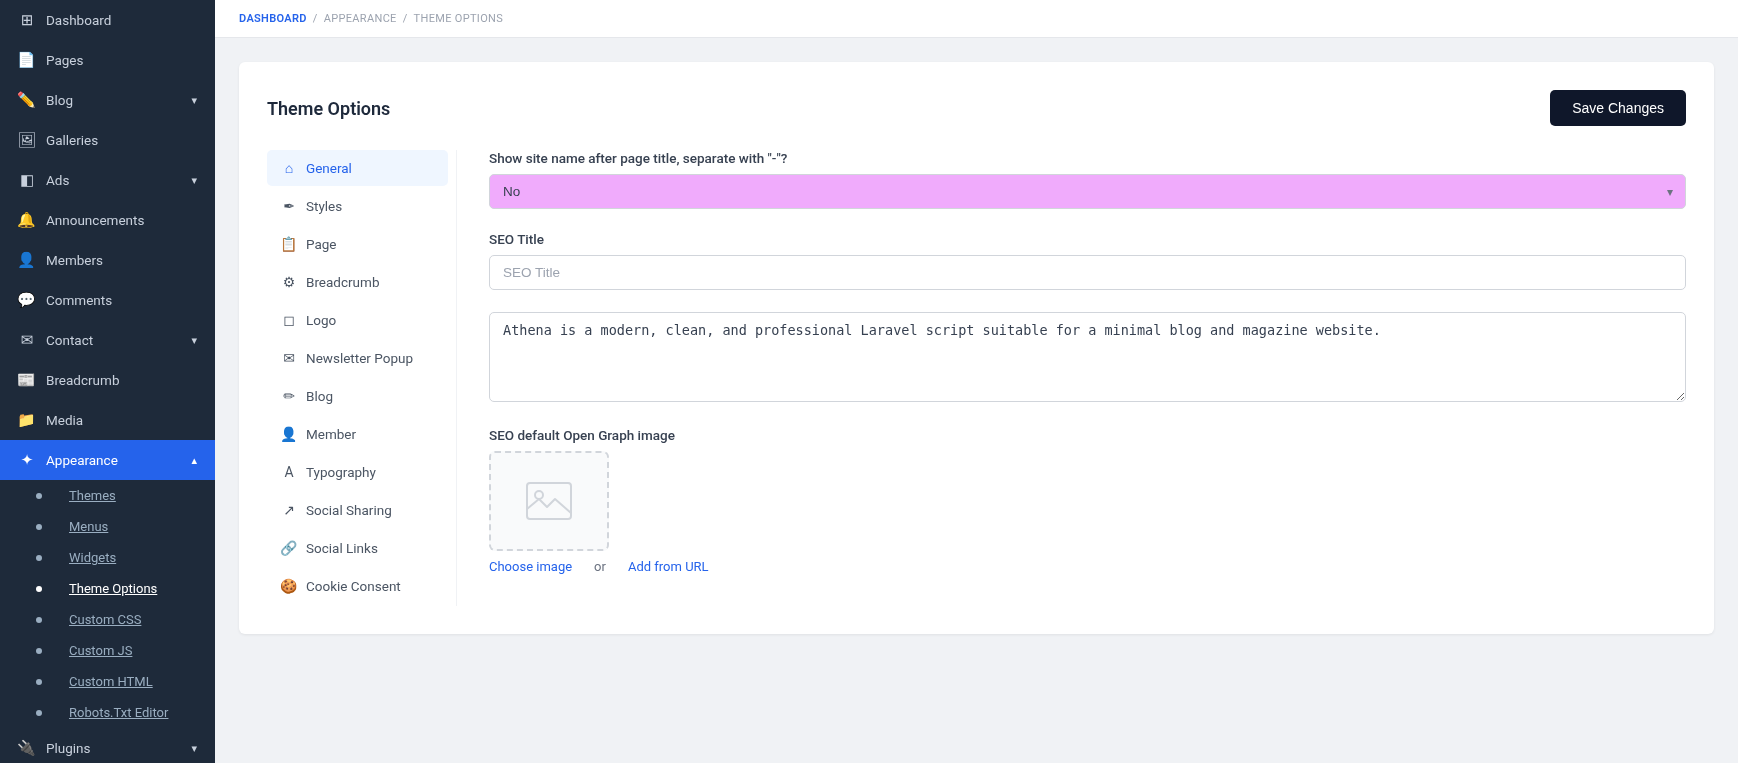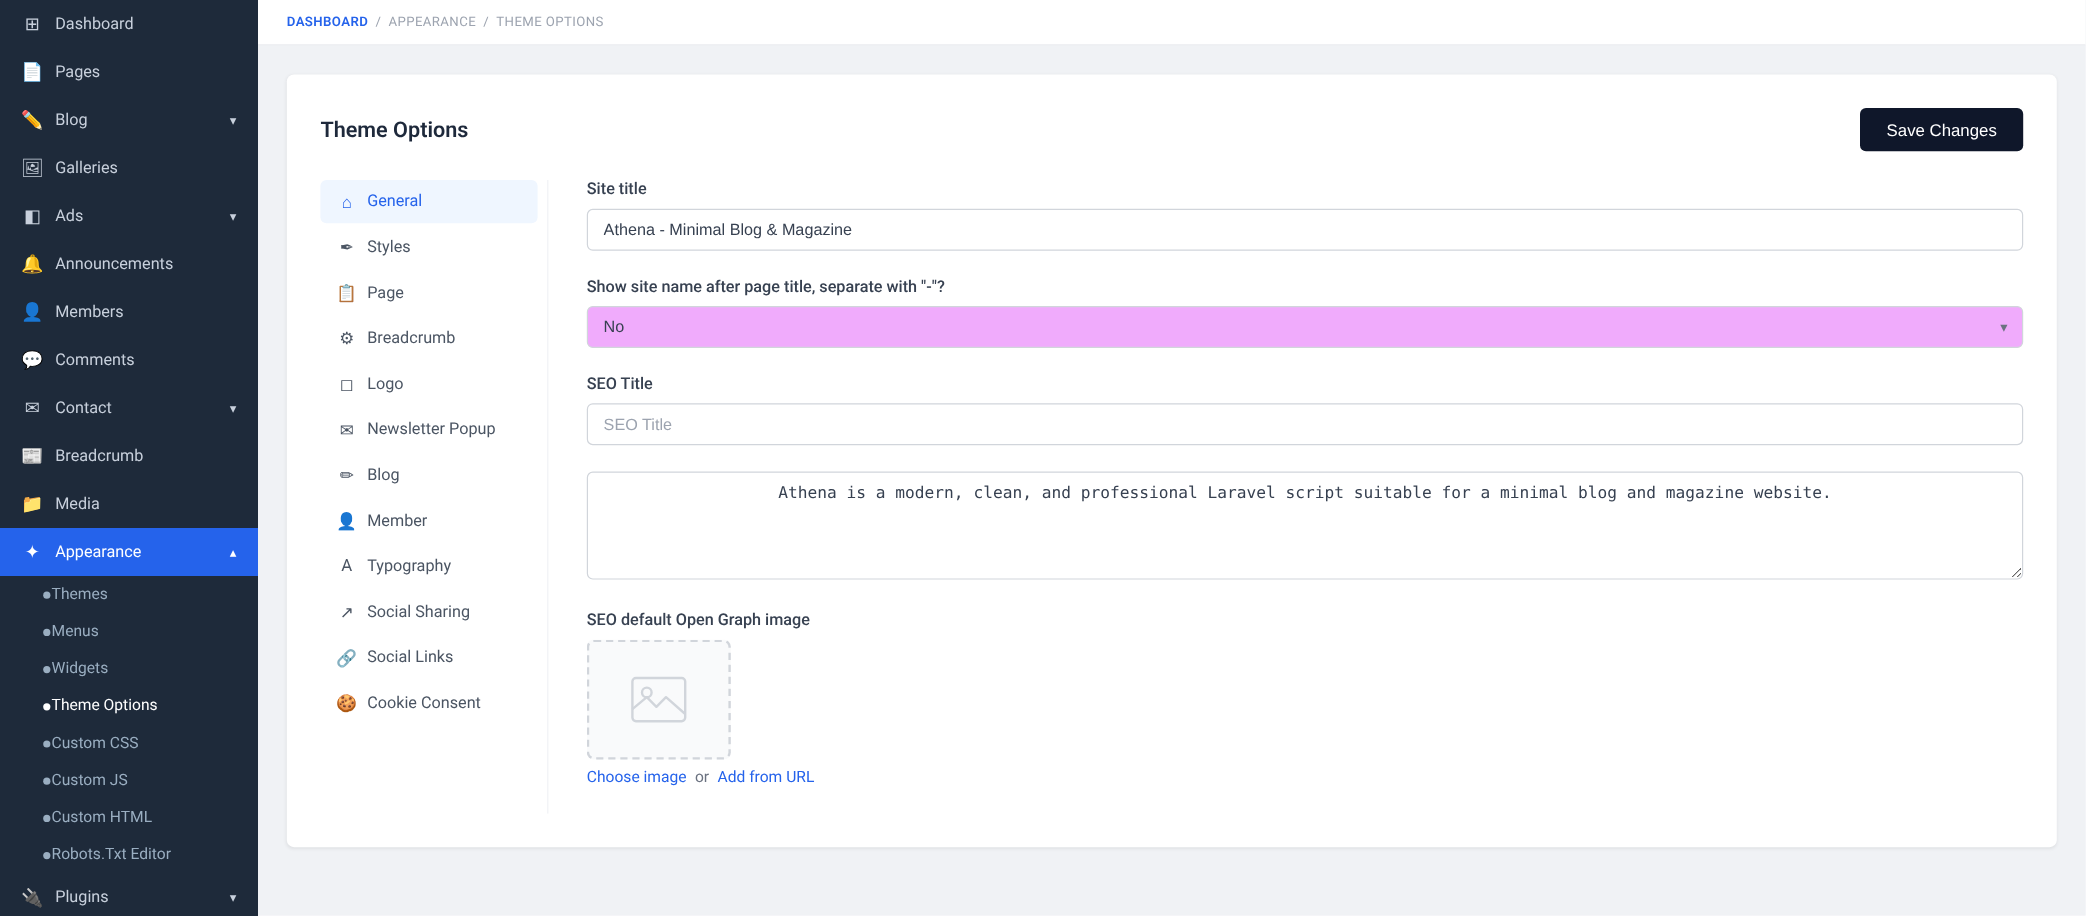--- a/index.html
+++ b/index.html
@@ -4,21 +4,21 @@
   <style>
     * { box-sizing: border-box; margin: 0; padding: 0; }
     body { font-family: -apple-system, BlinkMacSystemFont, 'Segoe UI', Roboto, sans-serif; background: #f0f2f5; display: flex; height: 100vh; overflow: hidden; font-size: 14px; color: #333; }
 
     
     .sidebar { width: 215px; background: #1e2a3a; color: #c8d0dc; display: flex; flex-direction: column; flex-shrink: 0; overflow-y: auto; }
     .sidebar-item { display: flex; align-items: center; gap: 10px; padding: 11px 18px; cursor: pointer; font-size: 13.5px; color: #c8d0dc; text-decoration: none; }
     .sidebar-item.active { background: #2563eb; color: #fff; }
     .sidebar-item .icon { width: 18px; height: 18px; flex-shrink: 0; display: flex; align-items: center; justify-content: center; font-size: 15px; }
     .sidebar-item .arrow { margin-left: auto; font-size: 11px; }
-    .sub-item { display: flex; align-items: center; gap: 1px; padding: 8px 18px 8px 36px; cursor: pointer; font-size: 13px; color: #9aaec1; }
+    .sub-item { display: flex; align-items: center; gap: 27px; padding: 8px 18px 8px 36px; cursor: pointer; font-size: 13px; color: #9aaec1; text-decoration: underline; }
     .sub-item .dot { width: 6px; height: 6px; border-radius: 50%; background: currentColor; flex-shrink: 0; }
     .sub-item.active-sub { color: #fff; }
 
     
     .main { flex: 1; display: flex; flex-direction: column; overflow: hidden; }
 
     
     .breadcrumb-bar { background: #fff; padding: 12px 24px; border-bottom: 1px solid #e5e7eb; display: flex; align-items: center; gap: 6px; font-size: 12px; }
     .breadcrumb-bar a { color: #2563eb; text-decoration: none; font-weight: 600; letter-spacing: 0.03em; text-transform: uppercase; font-size: 11px; }
     .breadcrumb-bar span { color: #9ca3af; font-size: 11px; text-transform: uppercase; letter-spacing: 0.03em; }
@@ -44,26 +44,26 @@
 
     
     .options-form { flex: 1; padding-left: 32px; }
     .form-group { margin-bottom: 22px; }
     .form-label { font-size: 13.5px; font-weight: 500; color: #374151; margin-bottom: 8px; display: block; }
     .form-input { width: 100%; border: 1px solid #d1d5db; border-radius: 5px; padding: 9px 13px; font-size: 13.5px; color: #374151; outline: none; background: #fff; }
     .form-input::placeholder { color: #9ca3af; }
     .form-select-wrap { position: relative; }
     .form-select { width: 100%; border: 1px solid #d1d5db; border-radius: 5px; padding: 9px 36px 9px 13px; font-size: 13.5px; color: #374151; outline: none; background: #f0abfc; appearance: none; cursor: pointer; }
     .form-select-arrow { position: absolute; right: 13px; top: 50%; transform: translateY(-50%); pointer-events: none; color: #6b7280; font-size: 12px; }
-    textarea.form-input { resize: vertical; min-height: 90px; text-align: center; }
+    textarea.form-input { resize: vertical; min-height: 90px; }
 
     
     .image-picker { width: 120px; height: 100px; border: 2px dashed #d1d5db; border-radius: 6px; display: flex; align-items: center; justify-content: center; background: #f9fafb; margin-bottom: 8px; }
     .image-picker svg { color: #d1d5db; }
-    .image-links { display: flex; gap: 7px; font-size: 13px; }
+    .image-links { display: flex; gap: 22px; font-size: 13px; }
     .image-links a { color: #2563eb; text-decoration: none; cursor: pointer; }
     .image-links span { color: #6b7280; }
   </style>
 </head>
 <body>
 
 <aside class="sidebar">
   <div class="sidebar-item">
     <span class="icon">⊞</span>
     <span>Dashboard</span>
@@ -219,24 +219,20 @@
             <span class="nav-icon">🔗</span>
             <span>Social Links</span>
           </div>
           <div class="nav-item">
             <span class="nav-icon">🍪</span>
             <span>Cookie Consent</span>
           </div>
         </nav>
 
         <div class="options-form">
-          <div class="form-group">
-            <label class="form-label">Site title</label>
-            <input type="text" class="form-input" value="Athena - Minimal Blog &amp; Magazine" style="">
-          </div>
 
           <div class="form-group">
             <label class="form-label">Show site name after page title, separate with "-"?</label>
             <div class="form-select-wrap">
               <select class="form-select">
                 <option>No</option>
                 <option>Yes</option>
               </select>
               <span class="form-select-arrow">▾</span>
             </div>

